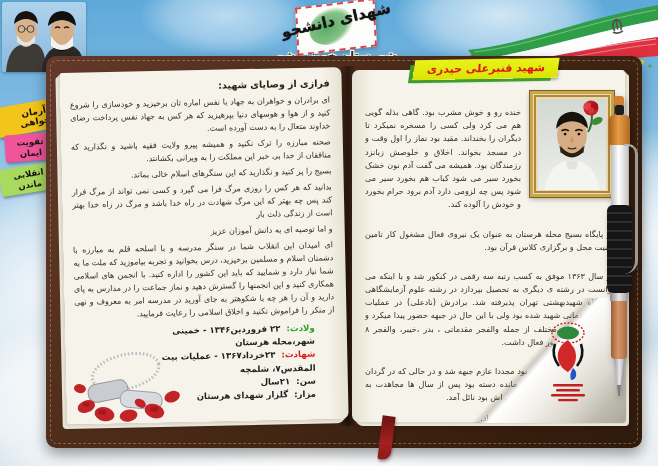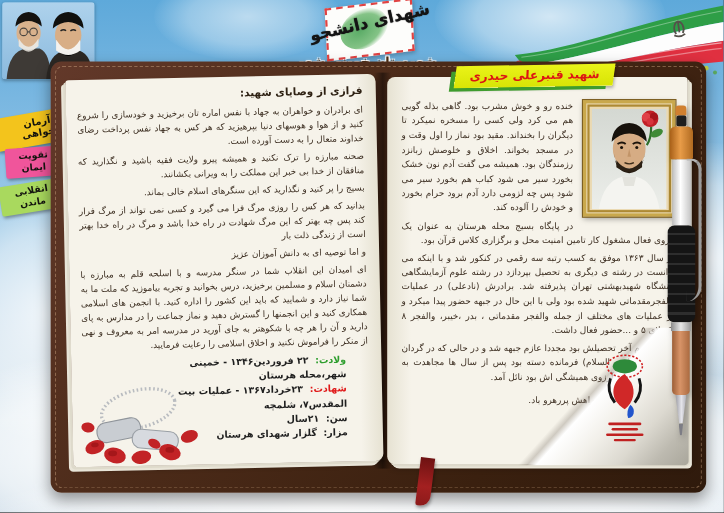--- a/index.html
+++ b/index.html
@@ -54,21 +54,21 @@
   .paras p{margin:0 0 3px;}
   .facts{margin:4px 20px 0 62px;font-size:8.6px;font-weight:bold;line-height:1.55;text-align:right;color:#1f1f1f;}
   .fact-label{margin-left:3px;}
   .dogtags{position:absolute;left:2px;bottom:0px;width:128px;height:82px;}
 
   
   .badge{position:absolute;top:-11px;left:62px;background:linear-gradient(180deg,#eaf318,#d8e406);padding:3px 13px 4px;
     transform:skewX(-9deg) rotate(-1deg);box-shadow:-5px 4px 0 -1px #3f9c2e,1px 2px 3px rgba(0,0,0,.3);z-index:4;}
   .badge span{display:block;font-size:11px;font-weight:bold;color:#dd1414;transform:skewX(5deg);white-space:nowrap;}
   .rp-inner{padding:20px 11px 8px 13px;font-size:8.1px;line-height:1.63;text-align:justify;position:relative;}
-  .rp-inner p{margin:0 0 3px;}
+  .rp-inner p{margin:16px 0 3px;}
   .closing{margin-top:7px !important;text-align:right;padding-right:26px;}
   .photo{float:right;width:78px;height:100px;margin:1px 0 5px 9px;position:relative;background:#ead9b2;
     border:3px solid #c9a84c;outline:1px solid #7d5f22;box-shadow:0 2px 5px rgba(0,0,0,.35);}
   .photo::before{content:"";position:absolute;inset:1px;border:2px solid #ae8a34;}
   .photo svg{position:absolute;inset:5px;}
   .rose{position:absolute;top:-10px;right:-9px;width:28px;height:34px;z-index:2;}
   .curl{position:absolute;right:-1px;bottom:-1px;width:165px;height:125px;z-index:3;
     background:linear-gradient(132deg,rgba(0,0,0,0) 44%,rgba(90,80,70,.25) 47%,#ffffff 50%,#f2f0ea 62%,#dcd9d0 76%,#bdbab0 88%,#a9a69b 100%);
     border-radius:0 0 4px 0;}
   .emblem{position:absolute;right:32px;bottom:10px;width:50px;height:92px;z-index:4;}

